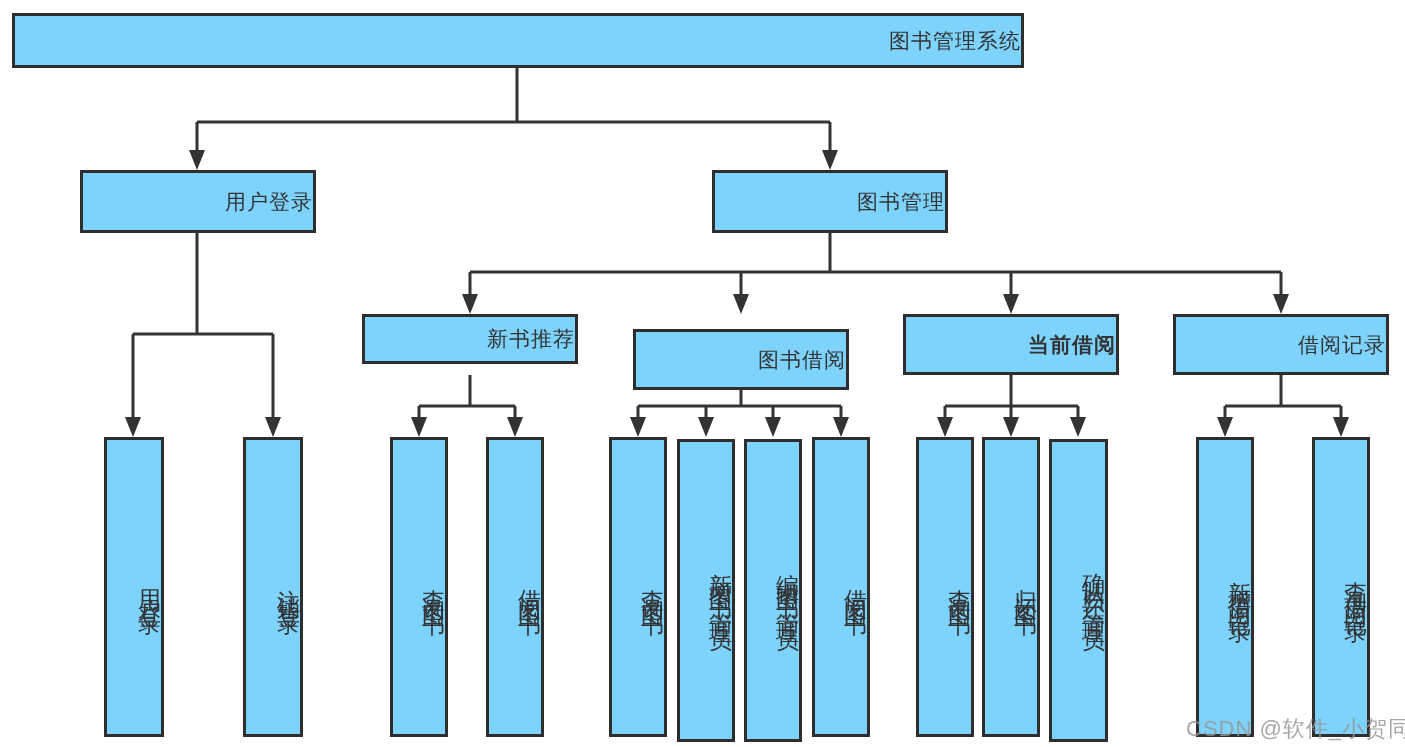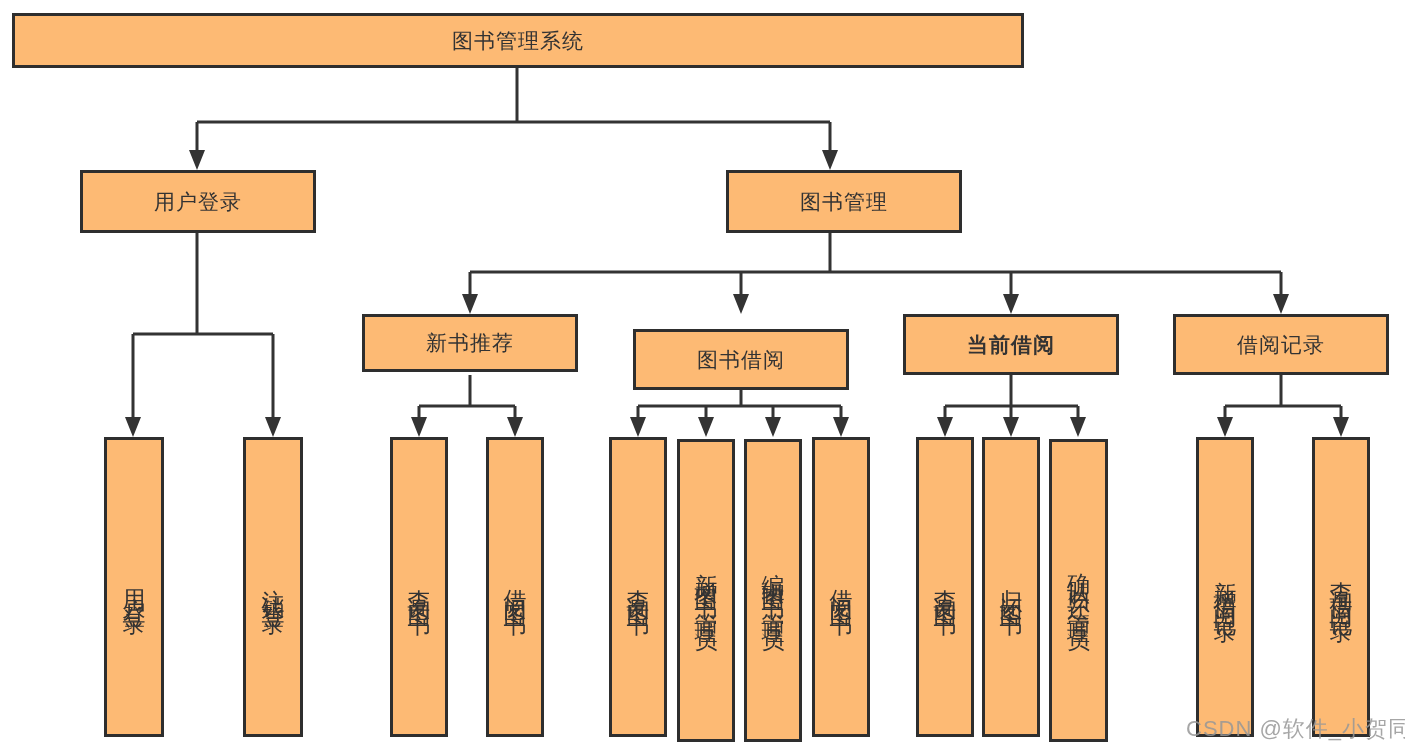--- a/index.html
+++ b/index.html
@@ -27,24 +27,24 @@
     stroke-width: 3;
   }
   #connectors path.arrow {
     fill: #333333;
     stroke: none;
   }
   .box {
     position: absolute;
     box-sizing: border-box;
     border: 3px solid #2e2e2e;
-    background: #fdba74;
+    background: #7dd3fc;
     display: flex;
     align-items: center;
-    justify-content: center;
+    justify-content: flex-end;
     color: #333333;
   }
   .hbox {
     font-size: 21px;
     letter-spacing: 1px;
   }
   .vbox span {
     writing-mode: vertical-lr;
     text-orientation: mixed;
     font-size: 23px;
@@ -90,25 +90,25 @@
   <path class="arrow" d="M1217 417 H1233 L1225 437 Z M1333 417 H1349 L1341 437 Z"></path>
 </svg>
 
 <div class="box hbox" style="left:12px; top:13px; width:1012px; height:55px;">
   <span>图书管理系统</span>
 </div>
 
 <div class="box hbox" style="left:80px; top:170px; width:236px; height:63px;">
   <span>用户登录</span>
 </div>
-<div class="box hbox" style="left:712px; top:170px; width:236px; height:63px;margin-left:14px;">
+<div class="box hbox" style="left:712px; top:170px; width:236px; height:63px;">
   <span>图书管理</span>
 </div>
 
-<div class="box hbox" style="left:362px; top:314px; width:216px; height:58px;">
+<div class="box hbox" style="left:362px; top:314px; width:216px; height:50px;">
   <span>新书推荐</span>
 </div>
 <div class="box hbox" style="left:633px; top:329px; width:216px; height:61px;">
   <span>图书借阅</span>
 </div>
 <div class="box hbox" style="left:903px; top:314px; width:216px; height:61px;font-weight:bold;">
   <span>当前借阅</span>
 </div>
 <div class="box hbox" style="left:1173px; top:314px; width:216px; height:61px;">
   <span>借阅记录</span>

